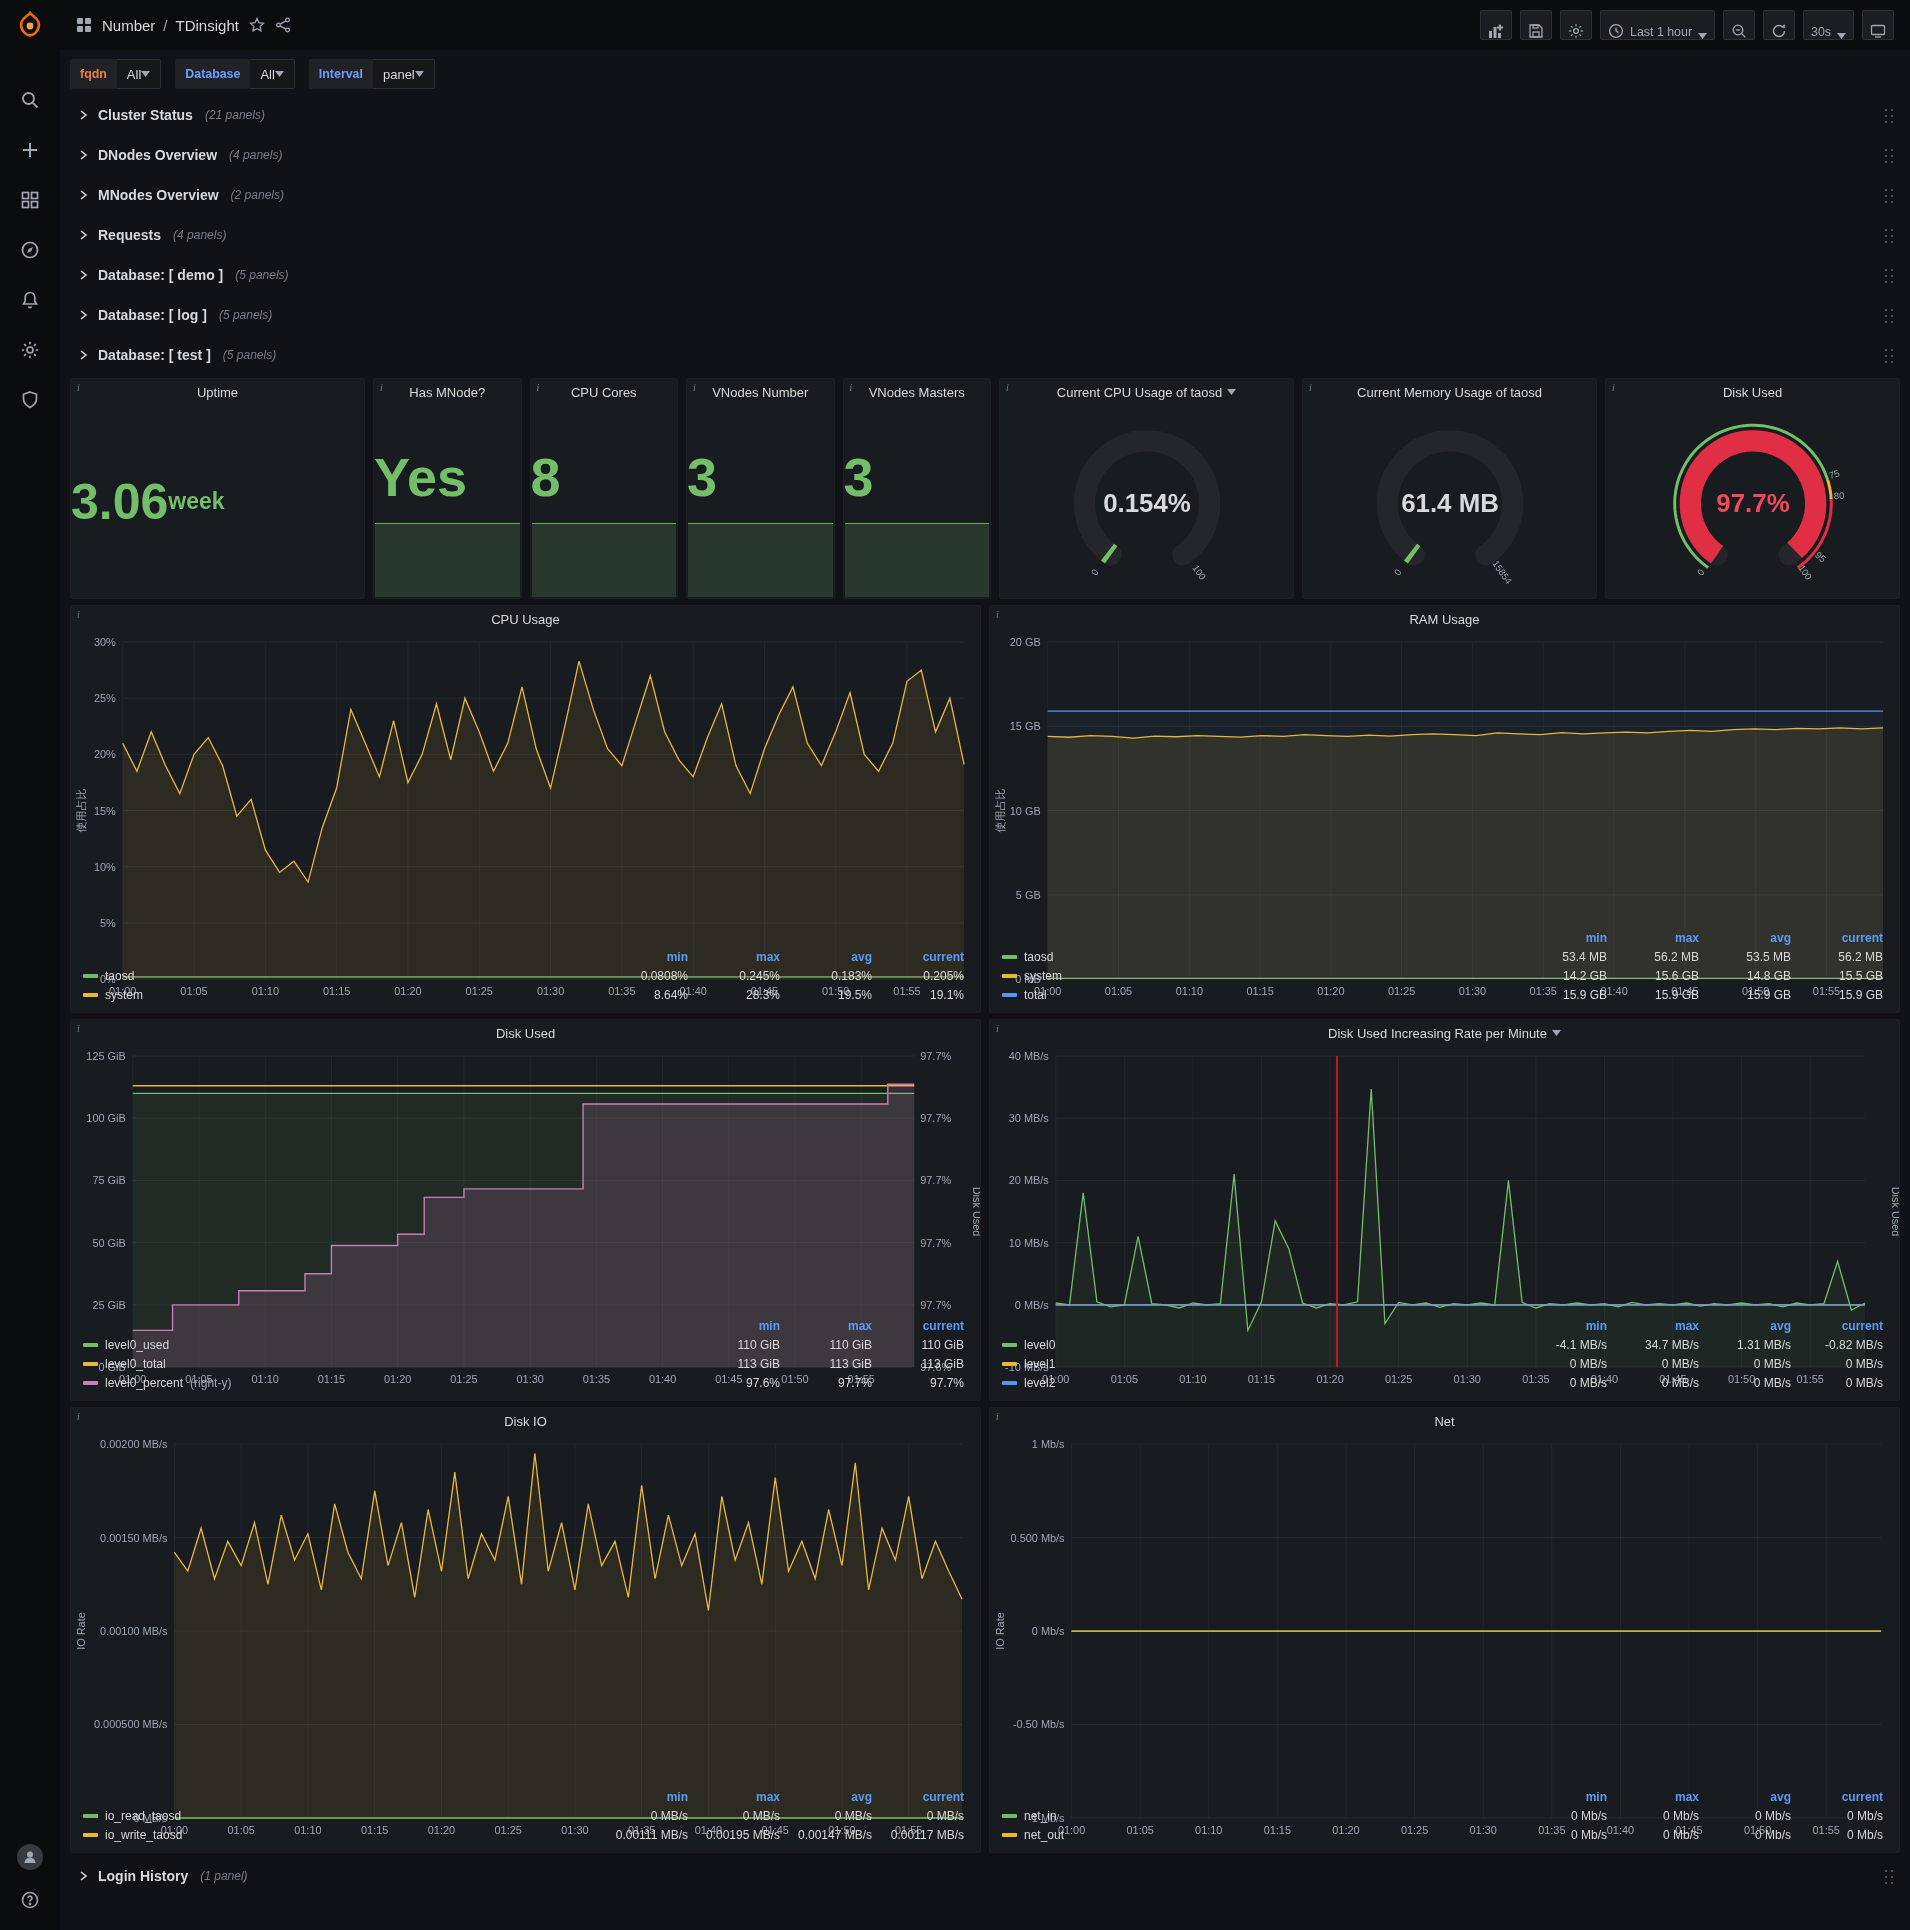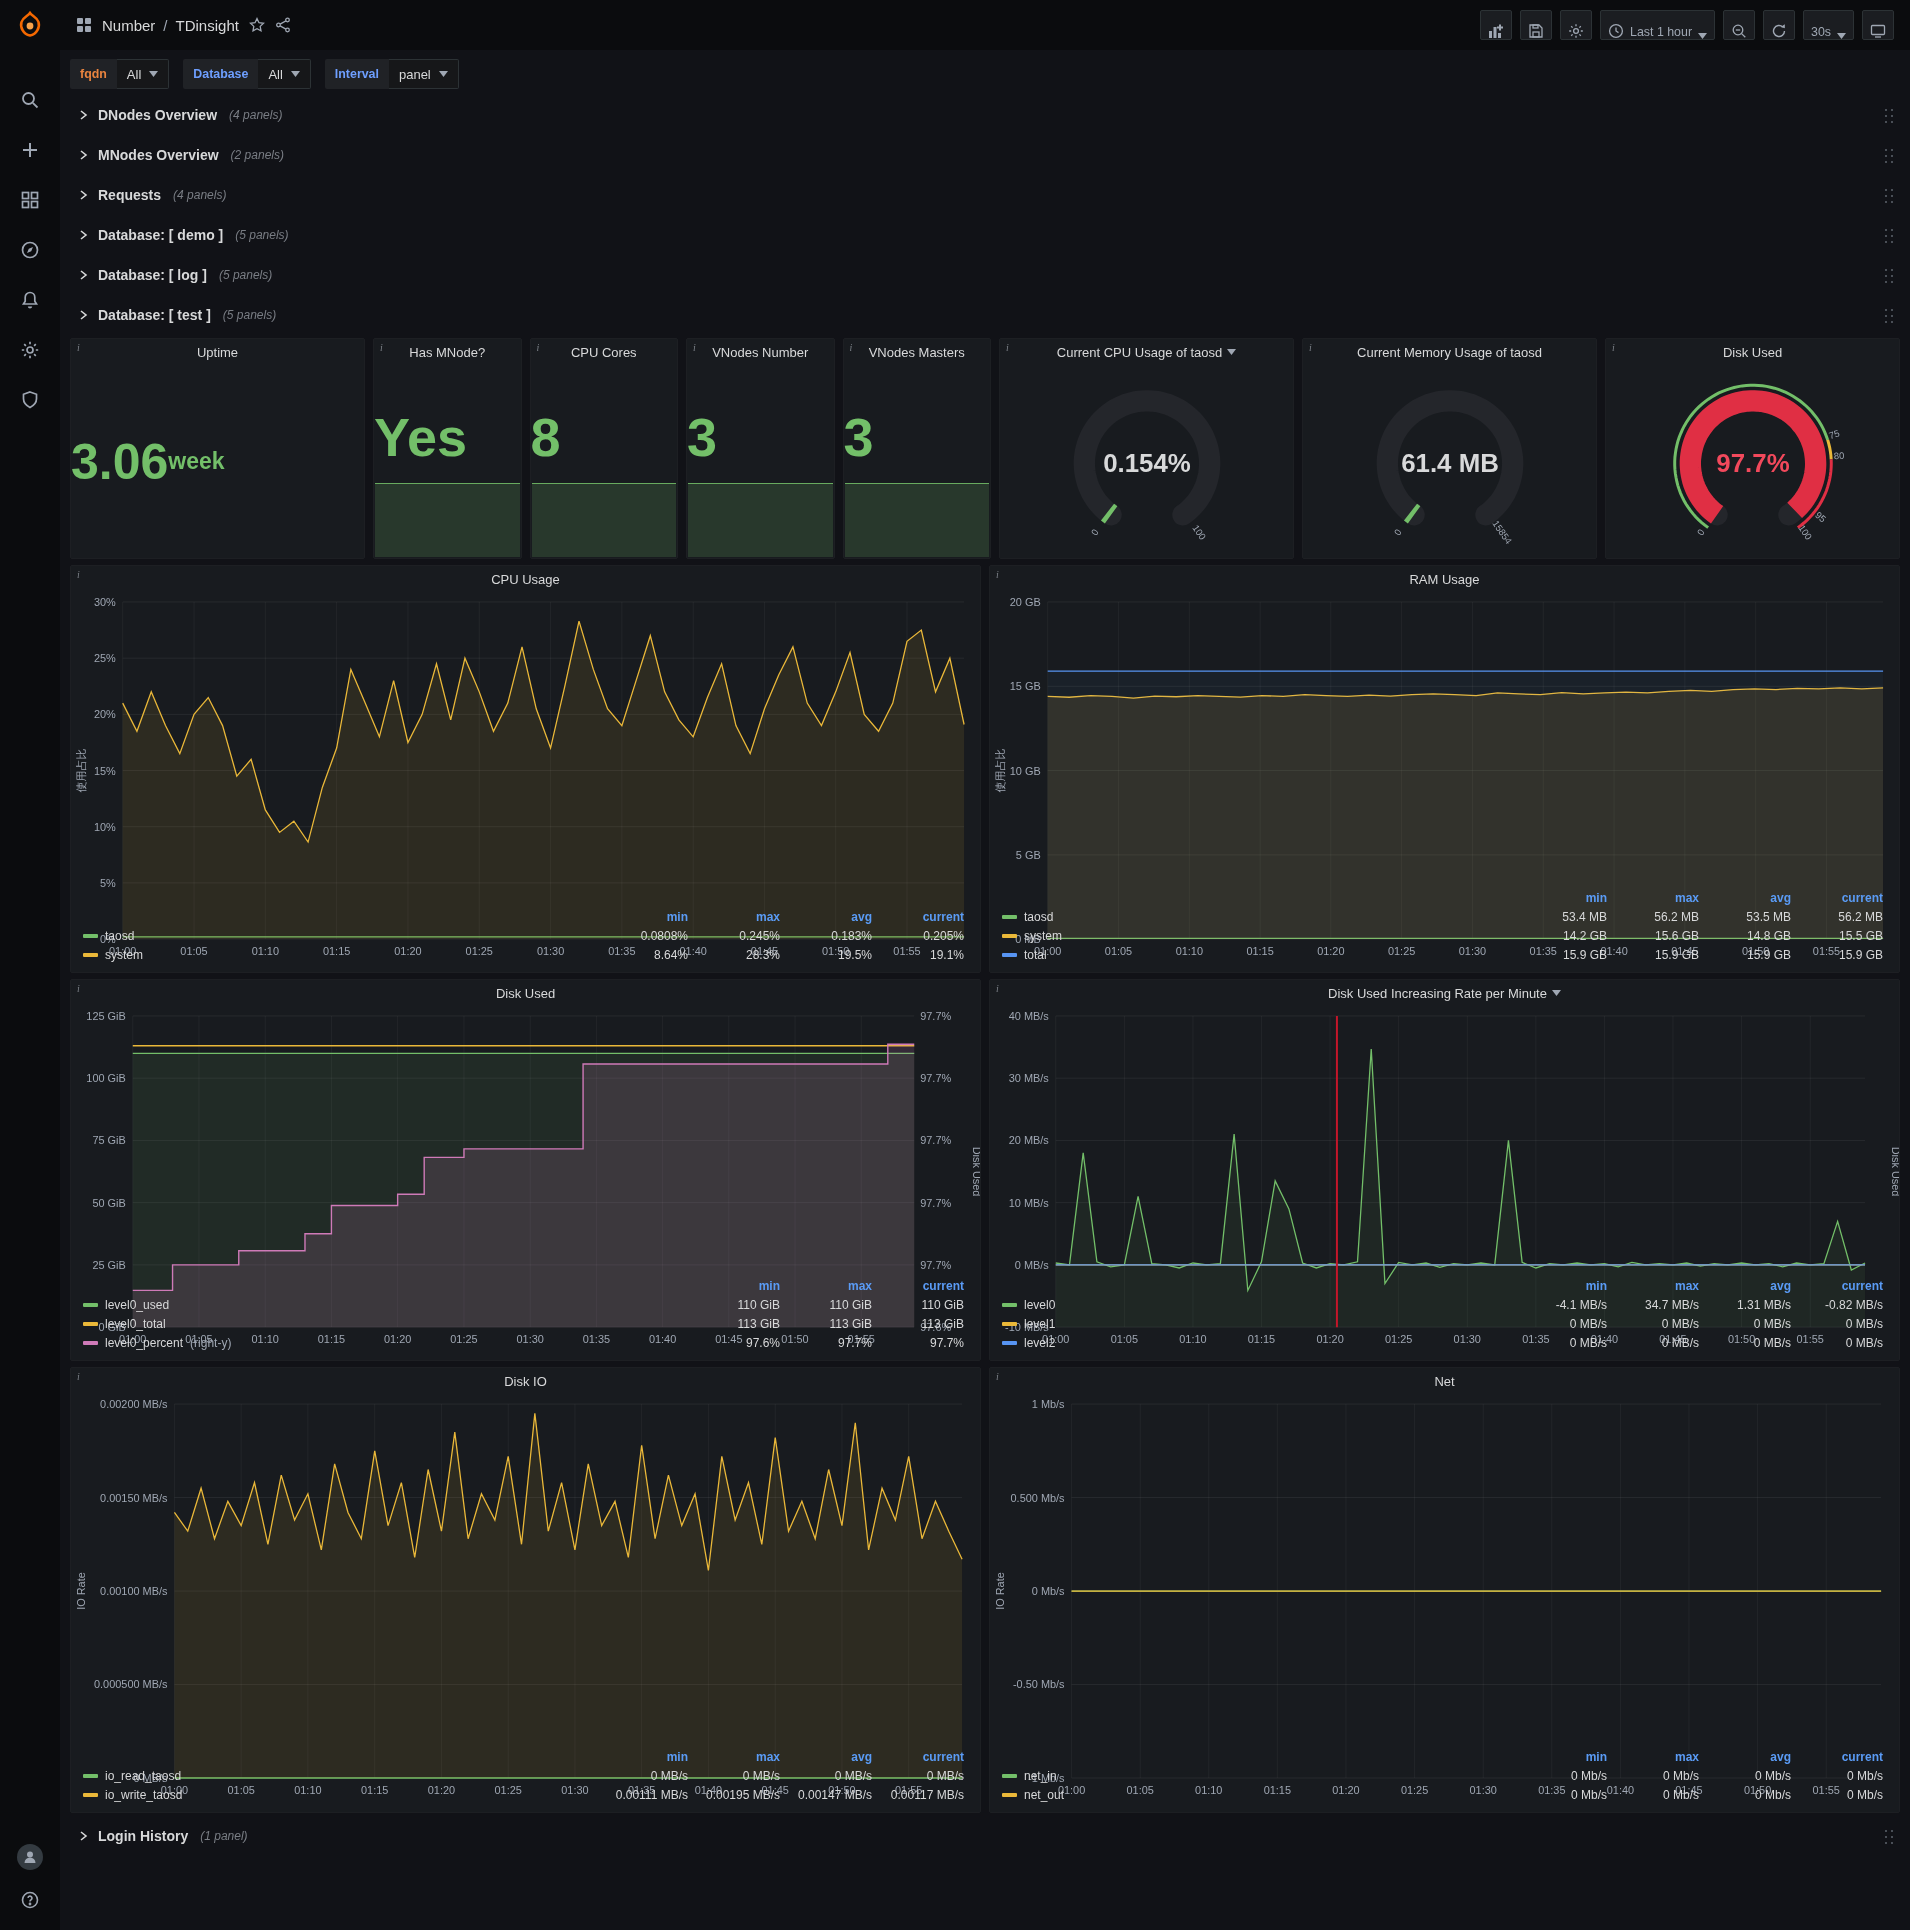--- a/index.html
+++ b/index.html
@@ -26,21 +26,21 @@
 .nicon{width:16px;height:16px;color:#9fa7b3}
 .nicon svg{width:100%;height:100%}
 .caret{width:9px;height:6px}
 
 .content{flex:1;padding:6px 10px;display:flex;flex-direction:column;gap:6px;overflow:hidden}
 .var-row{height:36px;display:flex;align-items:center;gap:14px}
 .chip{display:flex;height:30px;cursor:pointer}
 .chip-label{background:#202226;display:flex;align-items:center;padding:0 10px;border-radius:2px 0 0 2px;font-weight:600;font-size:12.4px}
 .chip-label.orange{color:#e9843f}
 .chip-label.blue{color:#6e9fff}
-.chip-value{background:#161719;border:1px solid #2c3235;border-left:none;display:flex;align-items:center;gap:8px;padding:0 10px;border-radius:0 2px 2px 0;color:#d8d9da}
+.chip-value{background:#161719;border:1px solid #2c3235;border-left:none;display:flex;align-items:center;padding:0 10px;border-radius:0 2px 2px 0;color:#d8d9da}
 
 .row-head{height:34px;display:flex;align-items:center;gap:8px;padding:0 6px;cursor:pointer;border-radius:2px}
 .row-title{font-weight:700;font-size:14px;color:#d8d9da}
 .row-count{font-style:italic;font-size:12px;color:#797d84;margin-left:4px}
 .chev{width:14px;height:14px;flex-shrink:0}
 .drag{margin-left:auto;width:12px;height:18px;cursor:grab;
  background-image:radial-gradient(#4a4f57 1.3px,transparent 1.4px);background-size:6px 6px;background-position:1px 1px}
 
 .stats-row{display:flex;gap:8px;height:221px}
 .chart-row{display:flex;gap:8px}
@@ -274,20 +274,28 @@
           <span class="chip-label blue">Interval</span>
           <span class="chip-value">
               <span>panel</span>
             <svg class="caret" viewBox="0 0 9 6">
                 <polygon points="0,0 9,0 4.5,6" fill="#9fa7b3"></polygon>
               </svg>
             </span>
         </span>
       </div>
 
+      <div class="row-head">
+        <svg class="chev" viewBox="0 0 14 14">
+            <path d="M5 3l5 4-5 4" stroke="#d8d9da" stroke-width="1.6" fill="none"></path>
+          </svg>
+        <span class="row-title">Cluster Status</span>
+        <span class="row-count">(21 panels)</span>
+        <span class="drag"></span>
+      </div>
       <div class="row-head">
         <svg class="chev" viewBox="0 0 14 14">
             <path d="M5 3l5 4-5 4" stroke="#d8d9da" stroke-width="1.6" fill="none"></path>
           </svg>
         <span class="row-title">DNodes Overview</span>
         <span class="row-count">(4 panels)</span>
         <span class="drag"></span>
       </div>
       <div class="row-head">
         <svg class="chev" viewBox="0 0 14 14">

